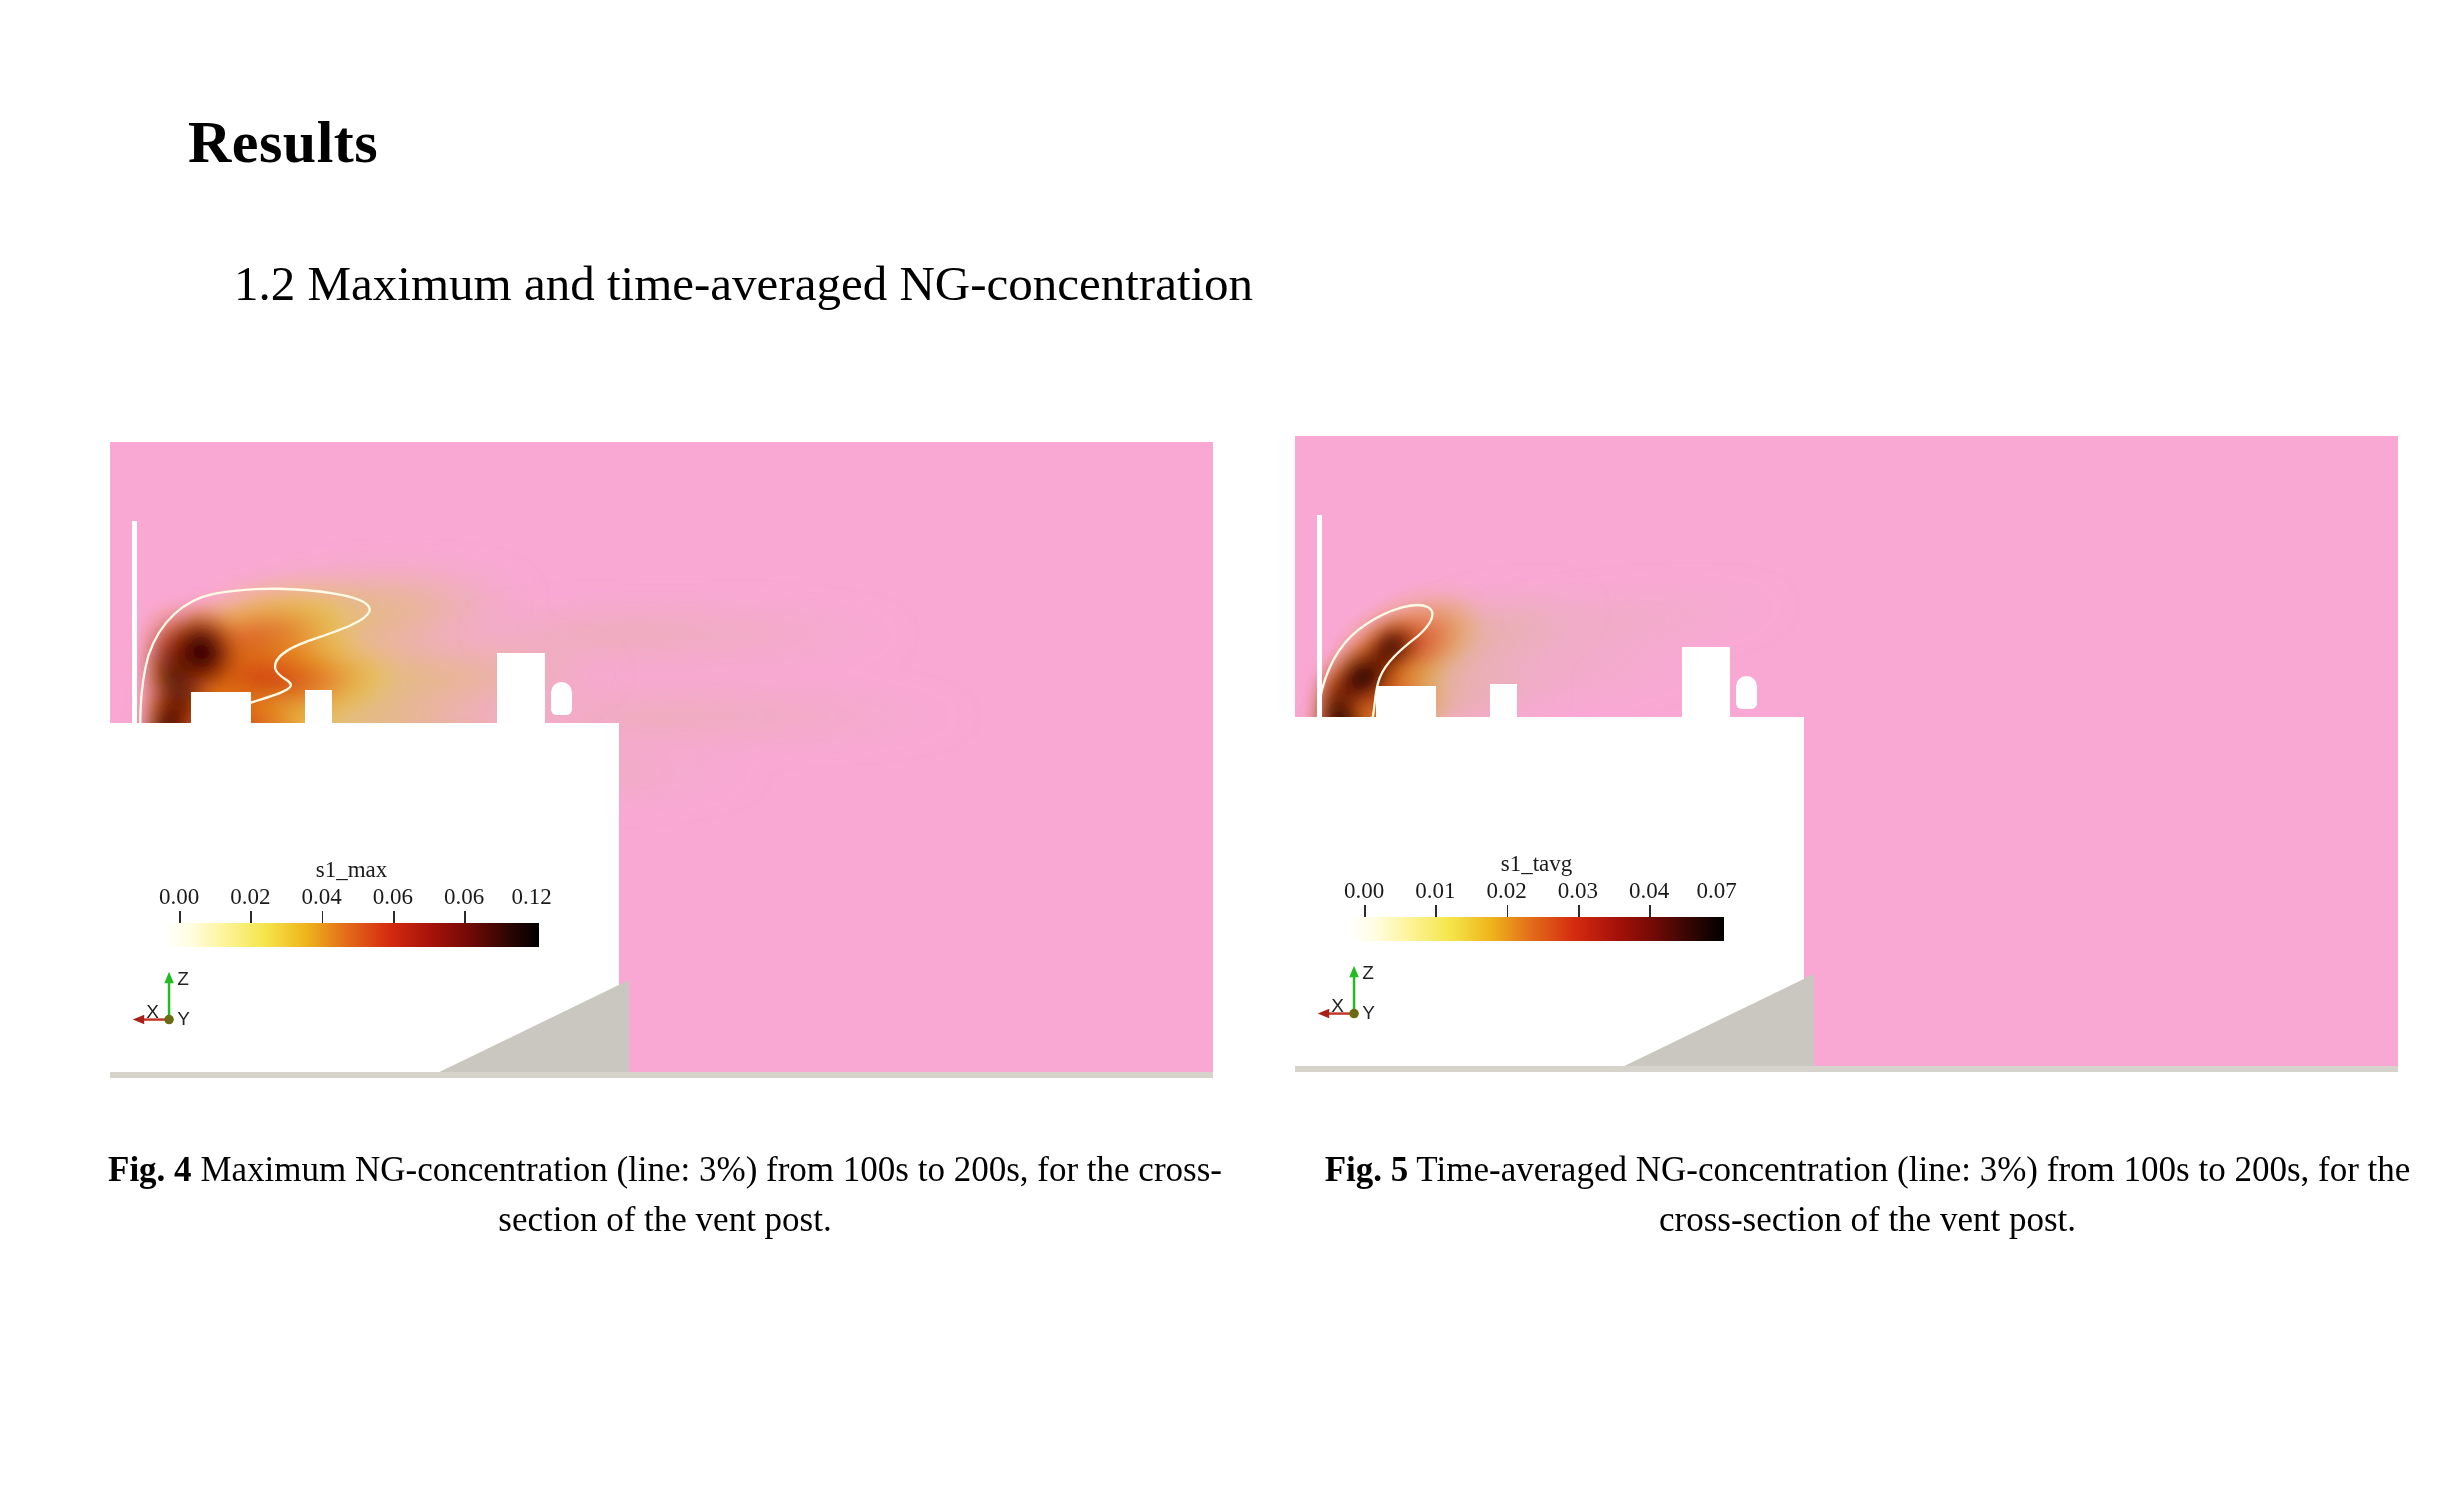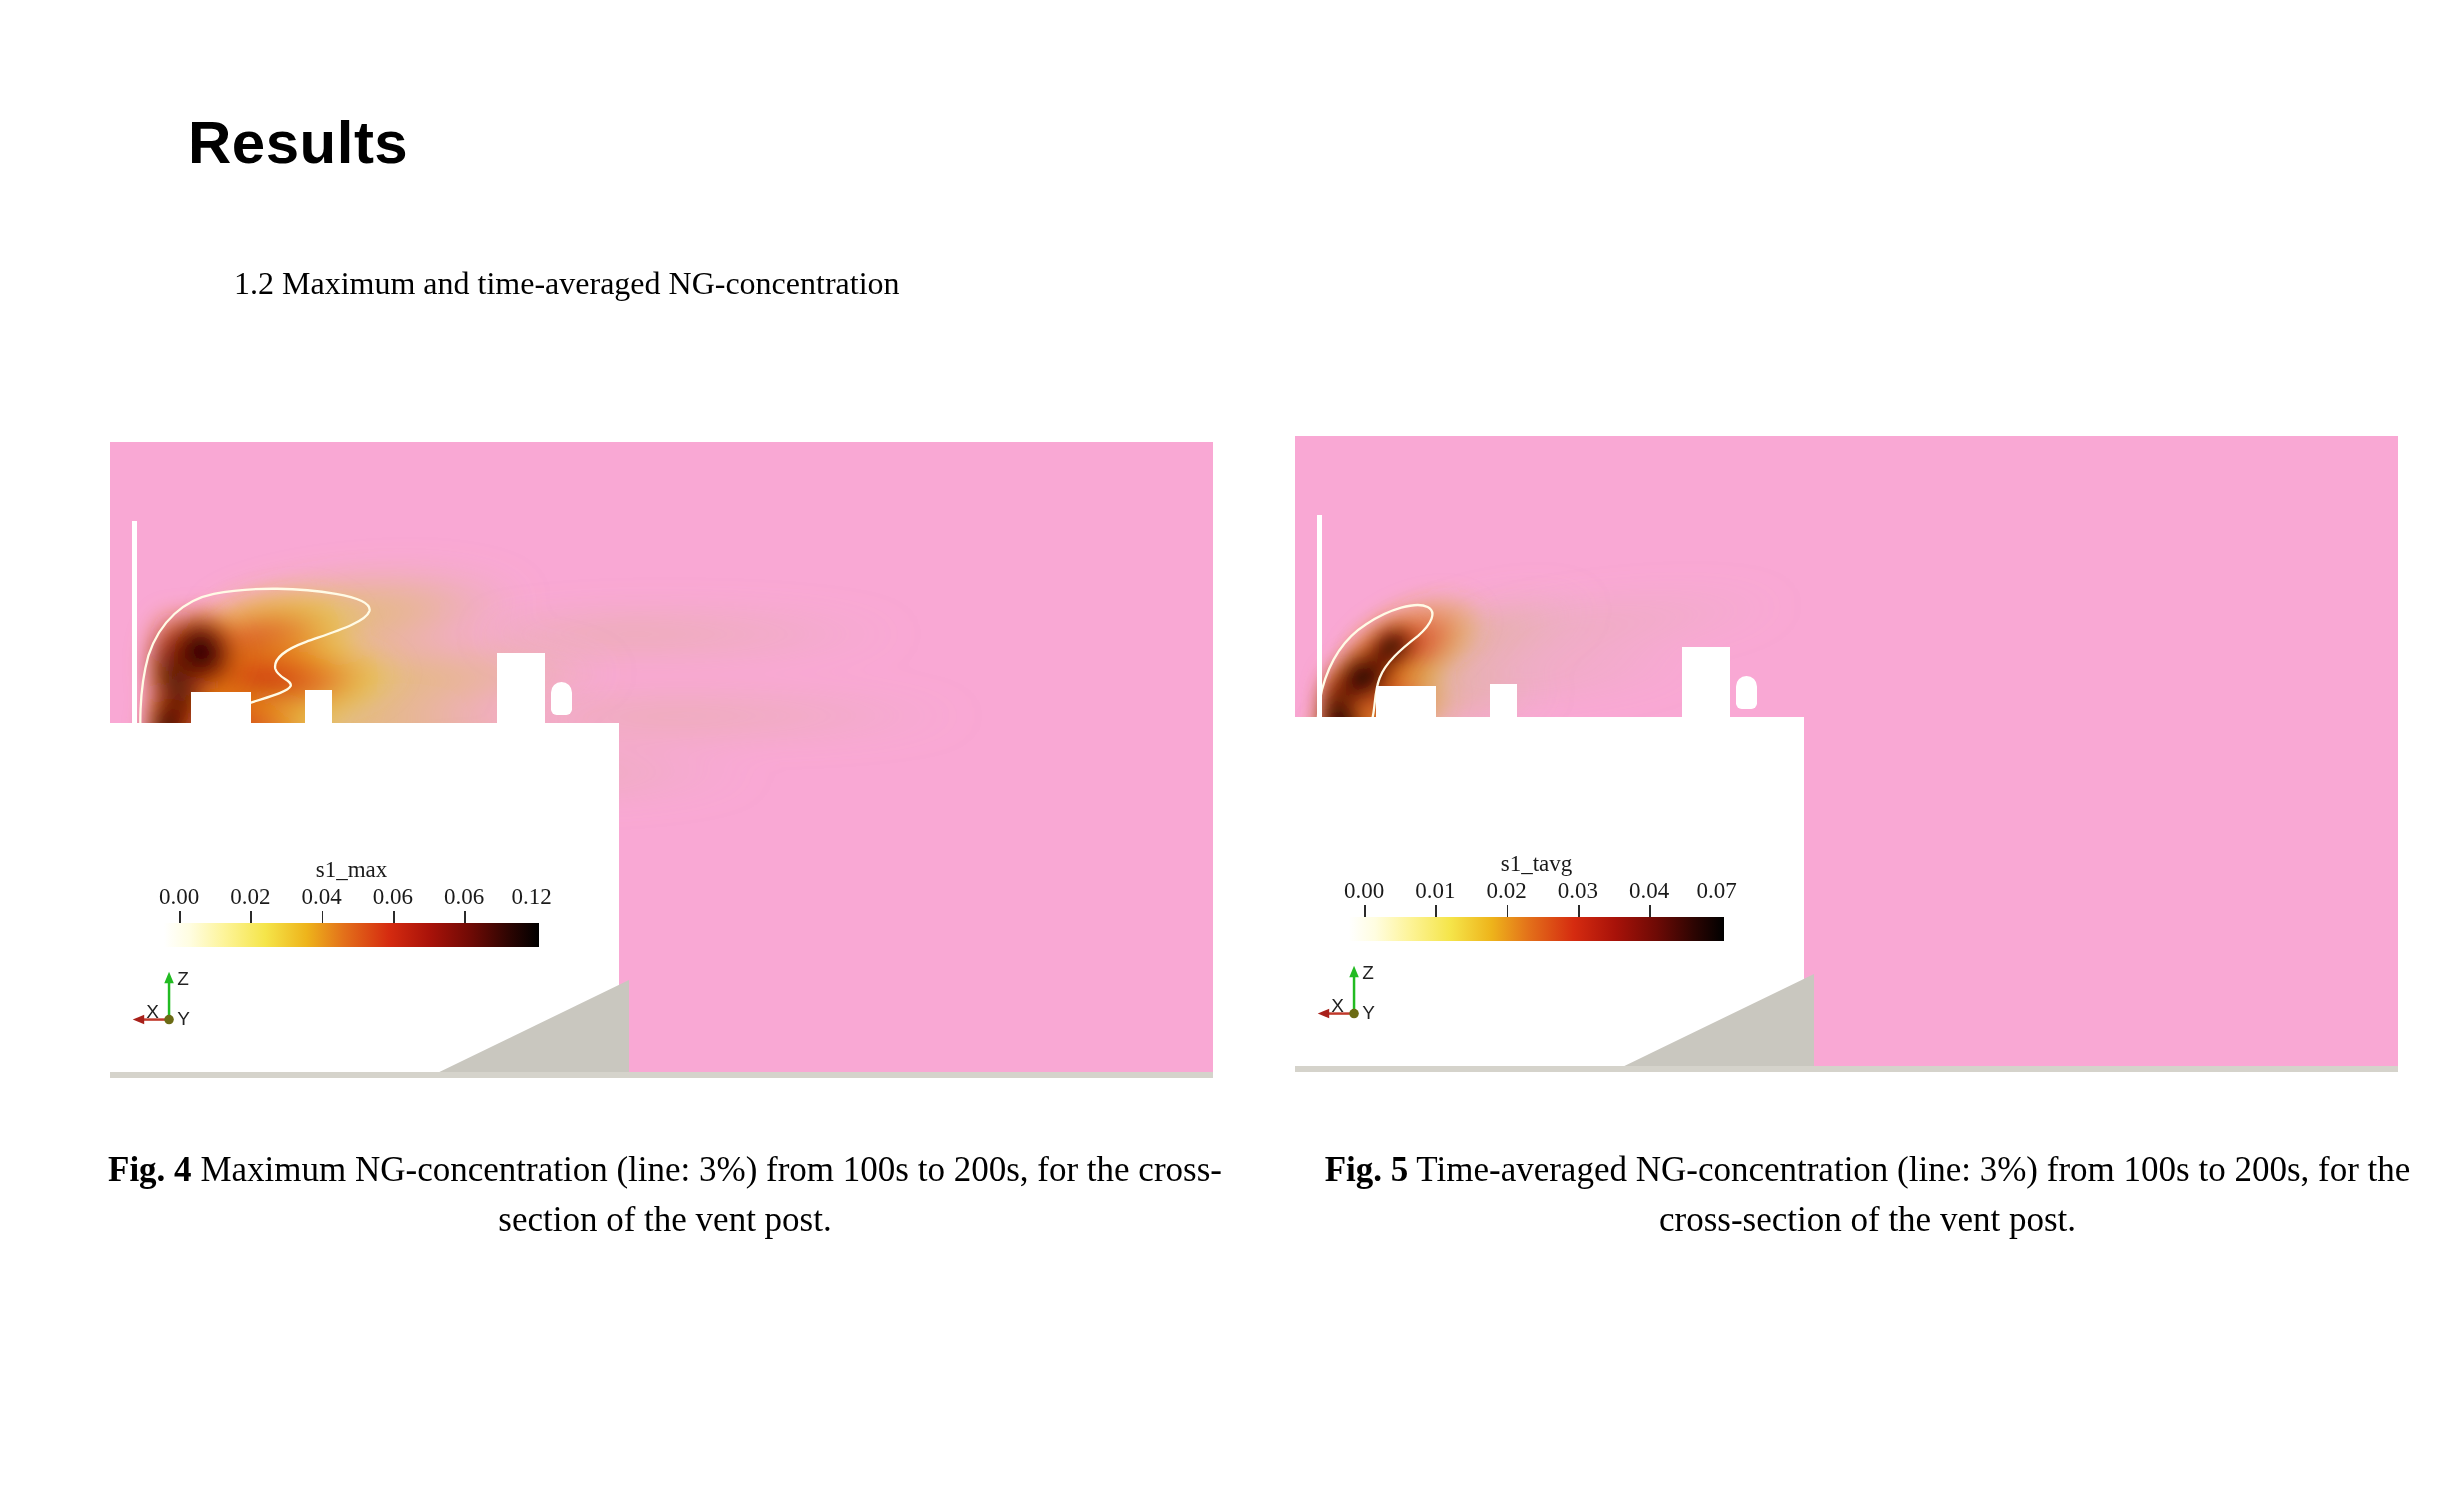--- a/index.html
+++ b/index.html
@@ -13,37 +13,36 @@
     position: relative;
     font-family: "Liberation Serif", serif;
     overflow: hidden;
   }
 
   
   #slide-title {
     position: absolute;
     left: 188px;
     top: 108px;
-    font-family: Liberation Sans, sans-serif;
+    font-family: Liberation Serif, serif;
     font-weight: bold;
     font-size: 60px;
     color: #000000;
     letter-spacing: 0.5px;
     white-space: nowrap;
   }
   #section-heading {
     position: absolute;
     left: 234px;
     top: 255px;
     font-family: "Liberation Serif", serif;
     font-weight: normal;
-    font-size: 32px;
+    font-size: 49px;
     color: #000000;
     white-space: nowrap;
-    margin-top: 10px;
   }
 
   
   .figure-block {
     position: absolute;
   }
   #figure-left  { left: 110px;  top: 442px; width: 1103px; height: 636px; }
   #figure-right { left: 1295px; top: 436px; width: 1103px; height: 636px; }
 
   .viz-canvas {

